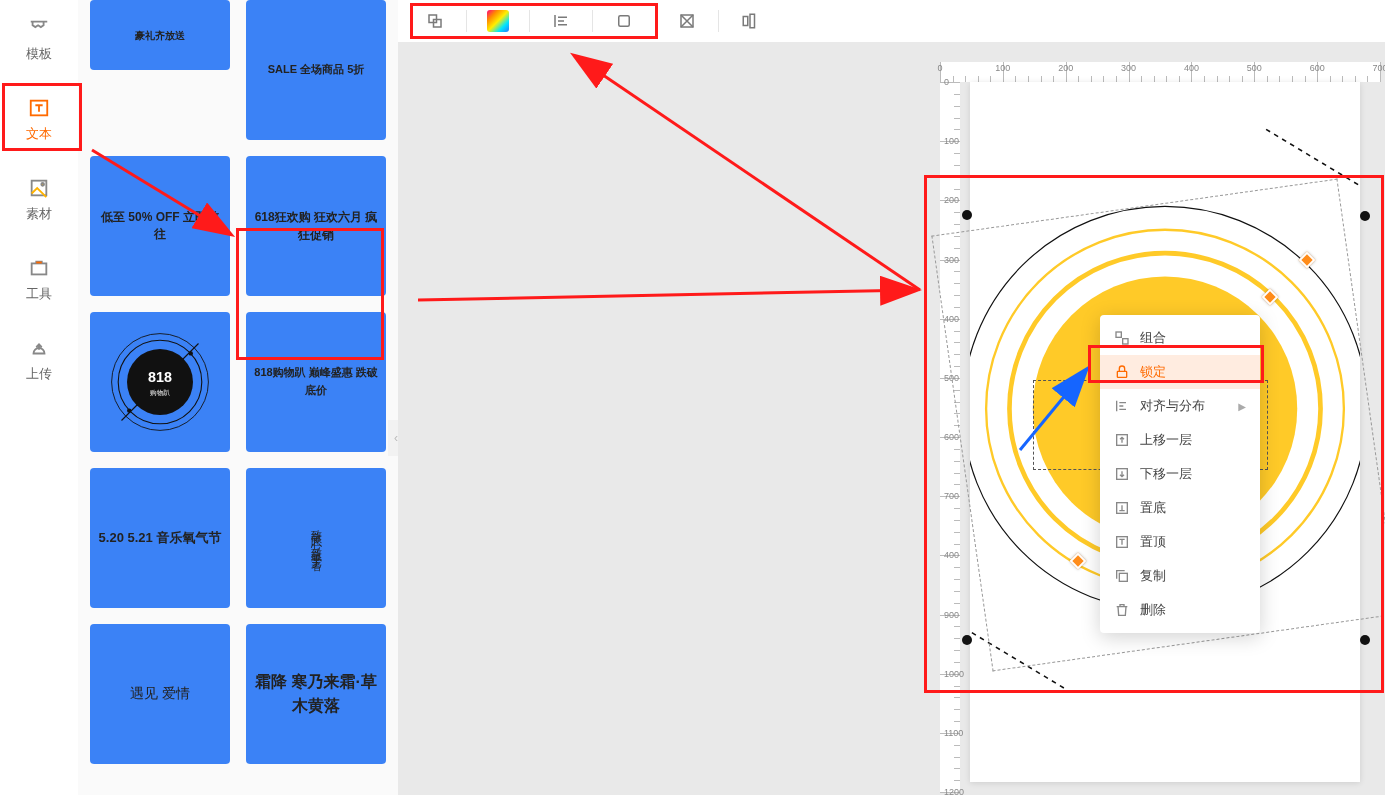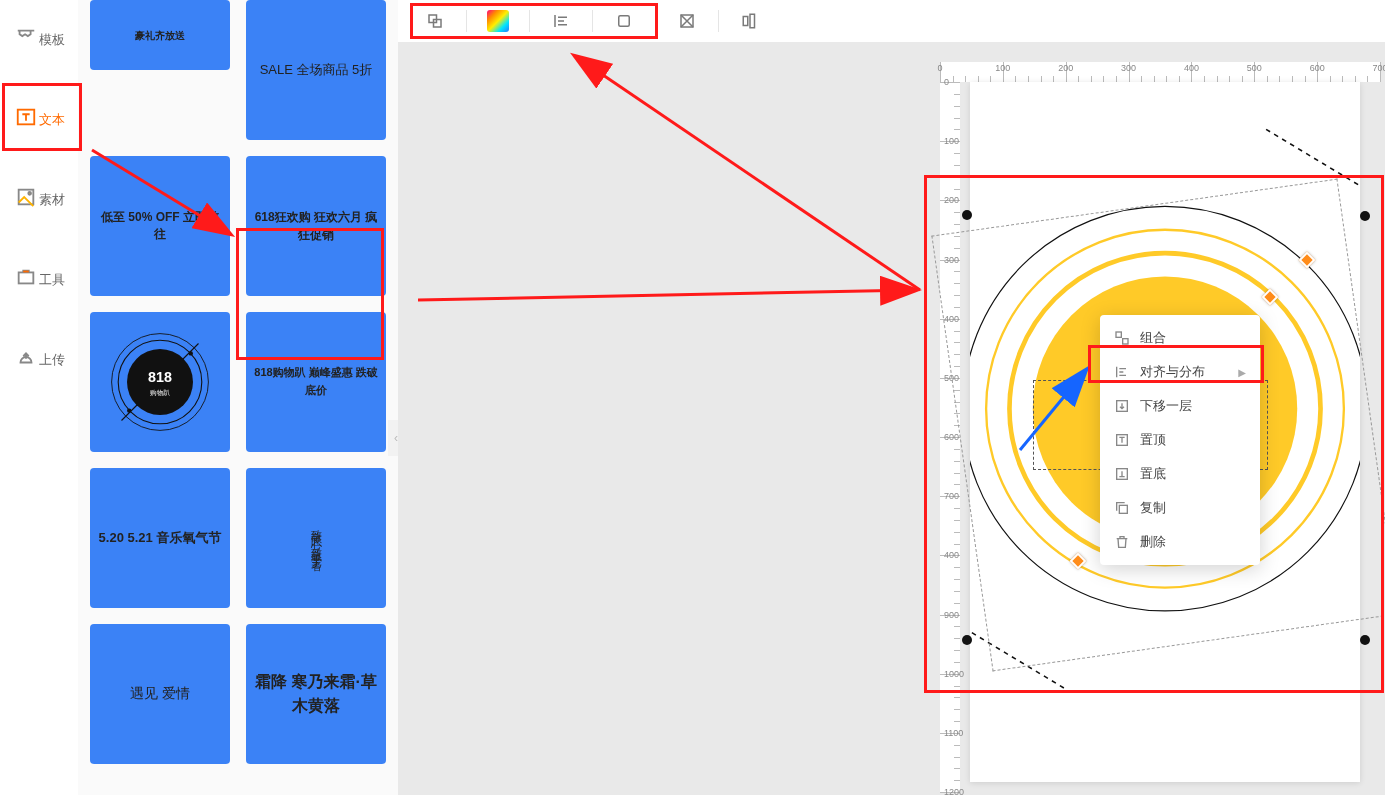--- a/index.html
+++ b/index.html
@@ -1,19 +1,19 @@
 <!DOCTYPE html>
 <html><head>
 <meta charset="utf-8">
 <style>
 * { box-sizing: border-box; margin: 0; padding: 0; }
 body { font-family: "Microsoft YaHei", sans-serif; background: #f5f5f5; overflow: hidden; width: 1385px; height: 795px; position: relative; }
 
 .sidebar { position: absolute; left: 0; top: 0; width: 78px; height: 795px; background: #fff; }
-.sidebar-item { display: flex; flex-direction: row; align-items: center; justify-content: center; height: 80px; cursor: pointer; font-size: 13px; color: #666; }
+.sidebar-item { display: flex; flex-direction: column; align-items: center; justify-content: center; height: 80px; cursor: pointer; font-size: 13px; color: #666; }
 .sidebar-item.active { color: #ff6a00; }
 .sidebar-item .icon { width: 26px; height: 22px; margin-bottom: 6px; }
 
 .gallery { position: absolute; left: 78px; top: 0; width: 320px; height: 795px; background: #fafafa; overflow-y: auto; padding: 0 12px; }
 .gallery-grid { display: flex; flex-wrap: wrap; gap: 16px; padding-top: 0; }
 .thumb { width: 140px; height: 140px; background: #3b82f6; border-radius: 4px; display: flex; align-items: center; justify-content: center; font-size: 11px; color: #222; text-align: center; padding: 6px; cursor: pointer; }
 .thumb.cut { height: 70px; }
 
 .toolbar { position: absolute; left: 398px; top: 0; right: 0; height: 42px; background: #fff; display: flex; align-items: center; padding-left: 20px; gap: 10px; }
 .tool-btn { width: 34px; height: 32px; display: flex; align-items: center; justify-content: center; cursor: pointer; color: #7a7a7a; }
@@ -89,21 +89,21 @@
     <span>上传</span>
   </div>
 </div>
 
 <div class="gallery">
   <div class="gallery-grid">
     <div class="thumb cut">
         <span style="font-weight:700;font-size:10px;line-height:1.3">豪礼齐放送</span>
       </div>
     <div class="thumb">
-        <span style="font-weight:400;font-size:13px;line-height:1.4">SALE 全场商品 5折</span>
+        <span style="font-weight:700;font-size:11px;line-height:1.4">SALE 全场商品 5折</span>
       </div>
     <div class="thumb">
         <span style="font-weight:700;font-size:12px;line-height:1.4">低至 50% OFF 立即前往</span>
       </div>
     <div class="thumb">
         <span style="font-weight:900;font-size:12px;line-height:1.5">618狂欢购 狂欢六月 疯狂促销</span>
       </div>
     <div class="thumb" style="position:relative">
       <svg viewBox="0 0 100 100" width="110" height="110">
         <circle cx="50" cy="50" r="30" fill="#111"></circle>
@@ -334,47 +334,61 @@
 <div class="sel-box" style="left:1033px;top:380px;width:235px;height:90px;border-color:#555"></div>
 
 <div class="ctx-menu">
   <div class="ctx-item">
       <svg class="mi" viewBox="0 0 24 24" fill="none" stroke="#888" stroke-width="2">
         <rect x="3" y="3" width="8" height="8"></rect>
         <rect x="13" y="13" width="8" height="8"></rect>
       </svg>
       <span>组合</span>
     </div>
+  <div class="ctx-item hover">
+      <svg class="mi" viewBox="0 0 24 24" fill="none" stroke="#ff6a00" stroke-width="2">
+        <rect x="5" y="11" width="14" height="9" rx="1"></rect>
+        <path d="M8 11V7a4 4 0 0 1 8 0v4"></path>
+      </svg>
+      <span>锁定</span>
+    </div>
   <div class="ctx-item">
       <svg class="mi" viewBox="0 0 24 24" fill="none" stroke="#888" stroke-width="2">
         <path d="M4 4v16M8 7h10M8 12h6M8 17h10"></path>
       </svg>
       <span>对齐与分布</span>
       <span class="arrow">▶</span>
     </div>
   <div class="ctx-item">
       <svg class="mi" viewBox="0 0 24 24" fill="none" stroke="#888" stroke-width="2">
         <rect x="4" y="4" width="16" height="16"></rect>
+        <path d="M12 16V8M9 11l3-3 3 3"></path>
+      </svg>
+      <span>上移一层</span>
+    </div>
+  <div class="ctx-item">
+      <svg class="mi" viewBox="0 0 24 24" fill="none" stroke="#888" stroke-width="2">
+        <rect x="4" y="4" width="16" height="16"></rect>
         <path d="M12 8v8M9 13l3 3 3-3"></path>
       </svg>
       <span>下移一层</span>
     </div>
   <div class="ctx-item">
       <svg class="mi" viewBox="0 0 24 24" fill="none" stroke="#888" stroke-width="2">
         <rect x="4" y="4" width="16" height="16"></rect>
+        <path d="M8 16h8M12 16V8"></path>
+      </svg>
+      <span>置底</span>
+    </div>
+  <div class="ctx-item">
+      <svg class="mi" viewBox="0 0 24 24" fill="none" stroke="#888" stroke-width="2">
+        <rect x="4" y="4" width="16" height="16"></rect>
         <path d="M8 8h8M12 8v8"></path>
       </svg>
       <span>置顶</span>
-    </div>
-  <div class="ctx-item">
-      <svg class="mi" viewBox="0 0 24 24" fill="none" stroke="#888" stroke-width="2">
-        <rect x="4" y="4" width="16" height="16"></rect>
-        <path d="M8 16h8M12 16V8"></path>
-      </svg>
-      <span>置底</span>
     </div>
   <div class="ctx-item">
       <svg class="mi" viewBox="0 0 24 24" fill="none" stroke="#888" stroke-width="2">
         <rect x="8" y="8" width="12" height="12"></rect>
         <path d="M4 16V4h12"></path>
       </svg>
       <span>复制</span>
     </div>
   <div class="ctx-item">
       <svg class="mi" viewBox="0 0 24 24" fill="none" stroke="#888" stroke-width="2">

